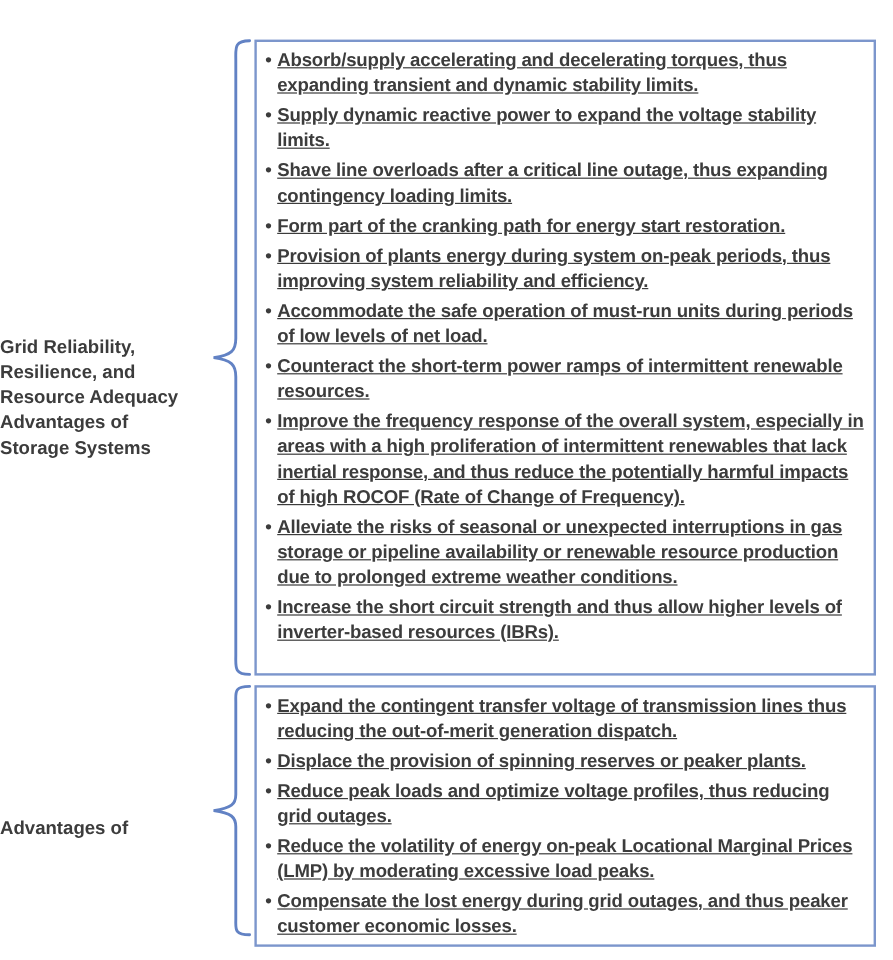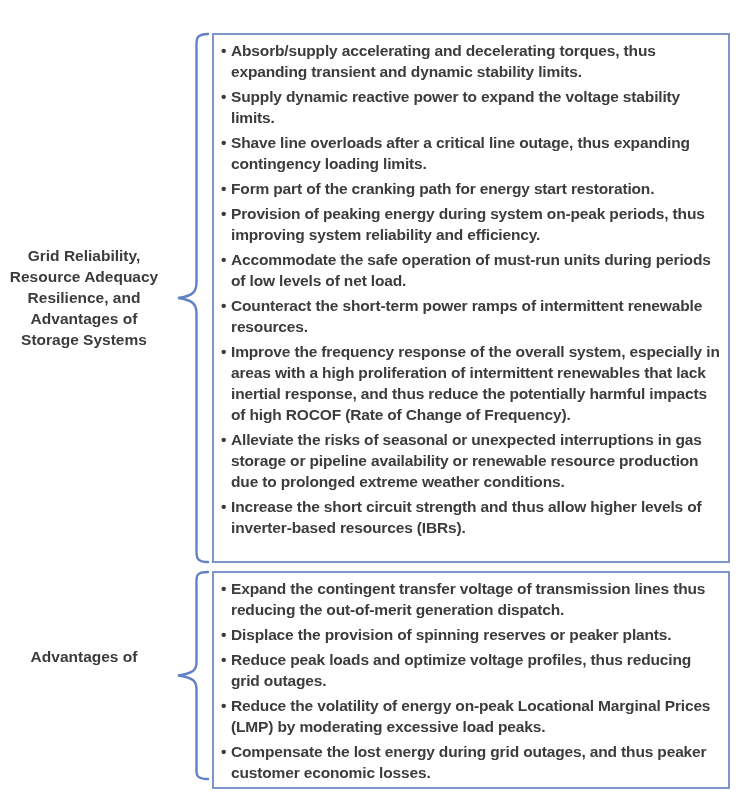--- a/index.html
+++ b/index.html
@@ -13,25 +13,26 @@
     position:relative;
     width:744px;height:800px;
     background:var(--bg);
     font-family:"Liberation Sans","DejaVu Sans",sans-serif;
     color:var(--text);
     overflow:hidden;
   }
   .side-label{
     position:absolute;
     width:168px;
-    text-align:center;
+    text-align:left;
     font-size:15.5px;
     font-weight:600;
     line-height:21px;
     color:var(--text);
+    margin-top:34px;
   }
   .label-1{left:0;top:245px;}
   .label-2{left:0;top:646px;}
   .brace{position:absolute;display:block;}
   .brace path{fill:none;stroke:var(--brace);stroke-width:2.4;stroke-linecap:round;}
   .brace-1{left:171px;top:32px;}
   .brace-2{left:171px;top:570px;}
   .bullet-box{
     position:absolute;
     left:212px;
@@ -51,31 +52,31 @@
     font-weight:600;
     line-height:21px;
     margin-bottom:4px;
     letter-spacing:-0.15px;
   }
   ul.bullets li:last-child{margin-bottom:0;}
   ul.bullets .bullet{
     flex:0 0 10px;
     width:10px;
   }
-  ul.bullets .btext{flex:1;}
+  ul.bullets .btext{flex:1;text-decoration:underline;}
 </style>
 </head>
 <body>
 
 <div class="page">
 
   <div class="side-label label-1">
       <div>Grid Reliability,</div>
+      <div>Resilience, and</div>
       <div>Resource Adequacy</div>
-      <div>Resilience, and</div>
       <div>Advantages of</div>
       <div>Storage Systems</div>
     </div>
 
   <svg class="brace brace-1" width="40" height="532" viewBox="0 0 40 532">
     <path d="M 37 2 C 24 2 25.5 8 25.5 18 L 25.5 250 C 25.5 260 22 264 7 266 C 22 268 25.5 272 25.5 282 L 25.5 514 C 25.5 524 24 530 37 530"></path>
   </svg>
 
   <div class="bullet-box box-1">
     <ul class="bullets">
@@ -90,21 +91,21 @@
         <li>
           <span class="bullet">•</span>
           <span class="btext">Shave line overloads after a critical line outage, thus expanding contingency loading limits.</span>
         </li>
         <li>
           <span class="bullet">•</span>
           <span class="btext">Form part of the cranking path for energy start restoration.</span>
         </li>
         <li>
           <span class="bullet">•</span>
-          <span class="btext">Provision of peaking energy during system on-peak periods, thus improving system reliability and efficiency.</span>
+          <span class="btext">Provision of plants energy during system on-peak periods, thus improving system reliability and efficiency.</span>
         </li>
         <li>
           <span class="bullet">•</span>
           <span class="btext">Accommodate the safe operation of must-run units during periods of low levels of net load.</span>
         </li>
         <li>
           <span class="bullet">•</span>
           <span class="btext">Counteract the short-term power ramps of intermittent renewable resources.</span>
         </li>
         <li>

